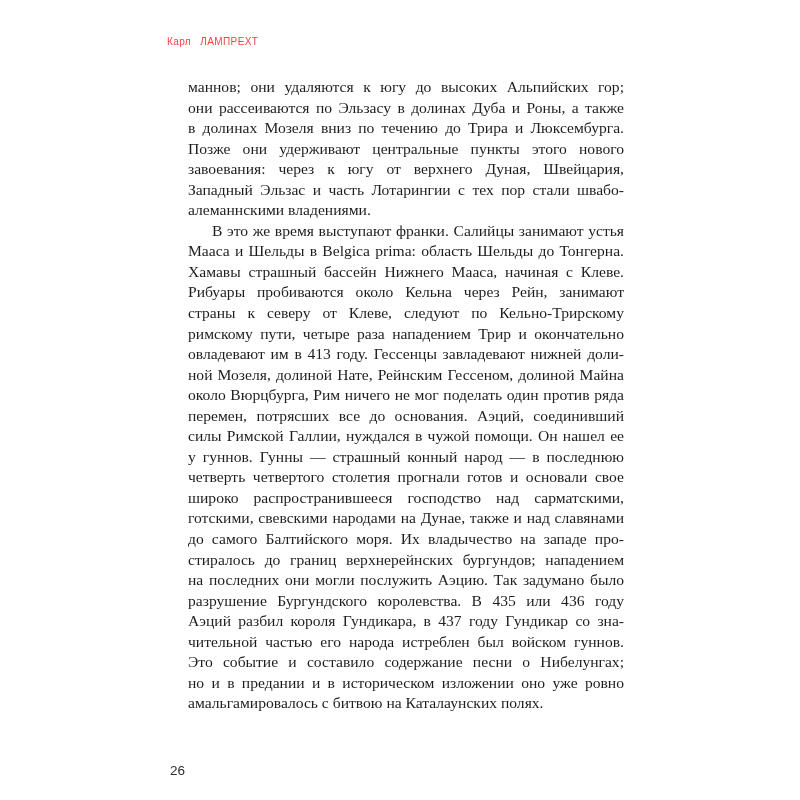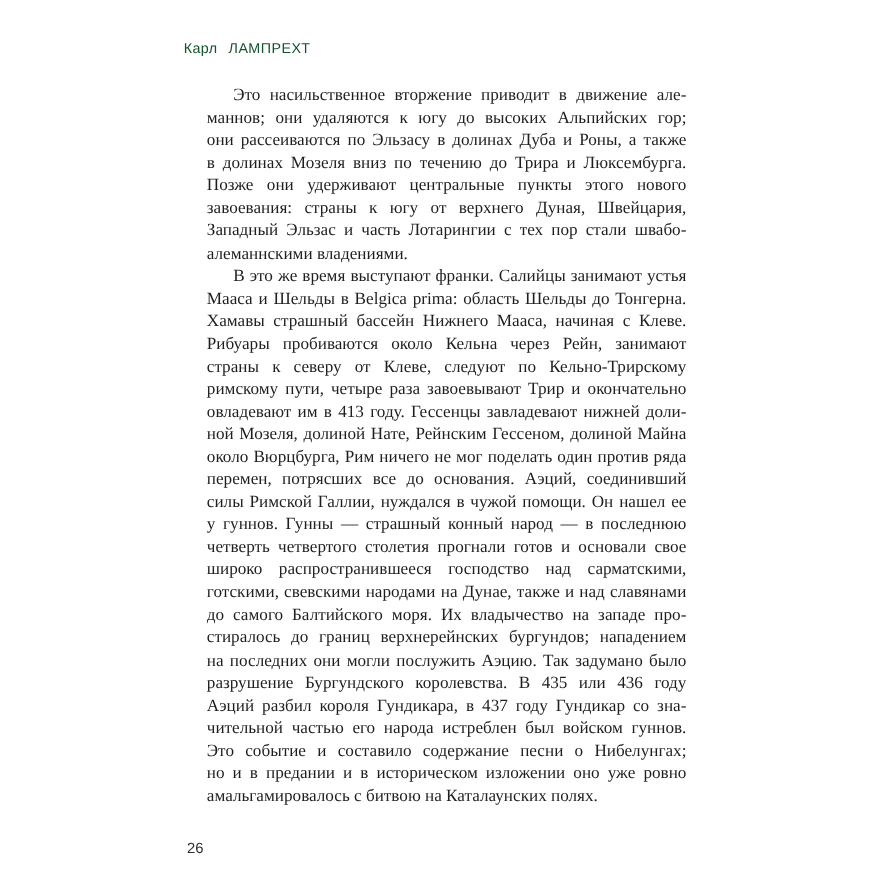--- a/index.html
+++ b/index.html
@@ -13,22 +13,22 @@
     height: 800px;
     background: #ffffff;
     overflow: hidden;
     font-family: "Liberation Serif", serif;
   }
   .running-head {
     position: absolute;
     left: 167px;
     top: 36px;
     font-family: "Liberation Sans", sans-serif;
-    font-size: 13px;
-    color: #14532d;
+    font-size: 10px;
+    color: #ef4444;
     letter-spacing: 0.4px;
     word-spacing: 6px;
     white-space: nowrap;
   }
   .text-block {
     position: absolute;
     left: 188px;
     top: 77px;
     width: 436px;
     color: #1e1e1e;
@@ -54,36 +54,35 @@
   }
 </style>
 </head>
 <body>
 
 <div class="page">
   <div class="running-head">Карл ЛАМПРЕХТ</div>
 
   <div class="text-block" id="text-block">
       <div class="para">
-        <div class="line first">Это насильственное вторжение приводит в движение але-</div>
         <div class="line">маннов; они удаляются к югу до высоких Альпийских гор;</div>
         <div class="line">они рассеиваются по Эльзасу в долинах Дуба и Роны, а также</div>
         <div class="line">в долинах Мозеля вниз по течению до Трира и Люксембурга.</div>
         <div class="line">Позже они удерживают центральные пункты этого нового</div>
-        <div class="line">завоевания: страны к югу от верхнего Дуная, Швейцария,</div>
+        <div class="line">завоевания: через к югу от верхнего Дуная, Швейцария,</div>
         <div class="line">Западный Эльзас и часть Лотарингии с тех пор стали швабо-</div>
         <div class="line last">алеманнскими владениями.</div>
       </div>
       <div class="para">
         <div class="line first">В это же время выступают франки. Салийцы занимают устья</div>
         <div class="line">Мааса и Шельды в Belgica prima: область Шельды до Тонгерна.</div>
         <div class="line">Хамавы страшный бассейн Нижнего Мааса, начиная с Клеве.</div>
         <div class="line">Рибуары пробиваются около Кельна через Рейн, занимают</div>
         <div class="line">страны к северу от Клеве, следуют по Кельно-Трирскому</div>
-        <div class="line">римскому пути, четыре раза завоевывают Трир и окончательно</div>
+        <div class="line">римскому пути, четыре раза нападением Трир и окончательно</div>
         <div class="line">овладевают им в 413 году. Гессенцы завладевают нижней доли-</div>
         <div class="line">ной Мозеля, долиной Нате, Рейнским Гессеном, долиной Майна</div>
         <div class="line">около Вюрцбурга, Рим ничего не мог поделать один против ряда</div>
         <div class="line">перемен, потрясших все до основания. Аэций, соединивший</div>
         <div class="line">силы Римской Галлии, нуждался в чужой помощи. Он нашел ее</div>
         <div class="line">у гуннов. Гунны — страшный конный народ — в последнюю</div>
         <div class="line">четверть четвертого столетия прогнали готов и основали свое</div>
         <div class="line">широко распространившееся господство над сарматскими,</div>
         <div class="line">готскими, свевскими народами на Дунае, также и над славянами</div>
         <div class="line">до самого Балтийского моря. Их владычество на западе про-</div>

